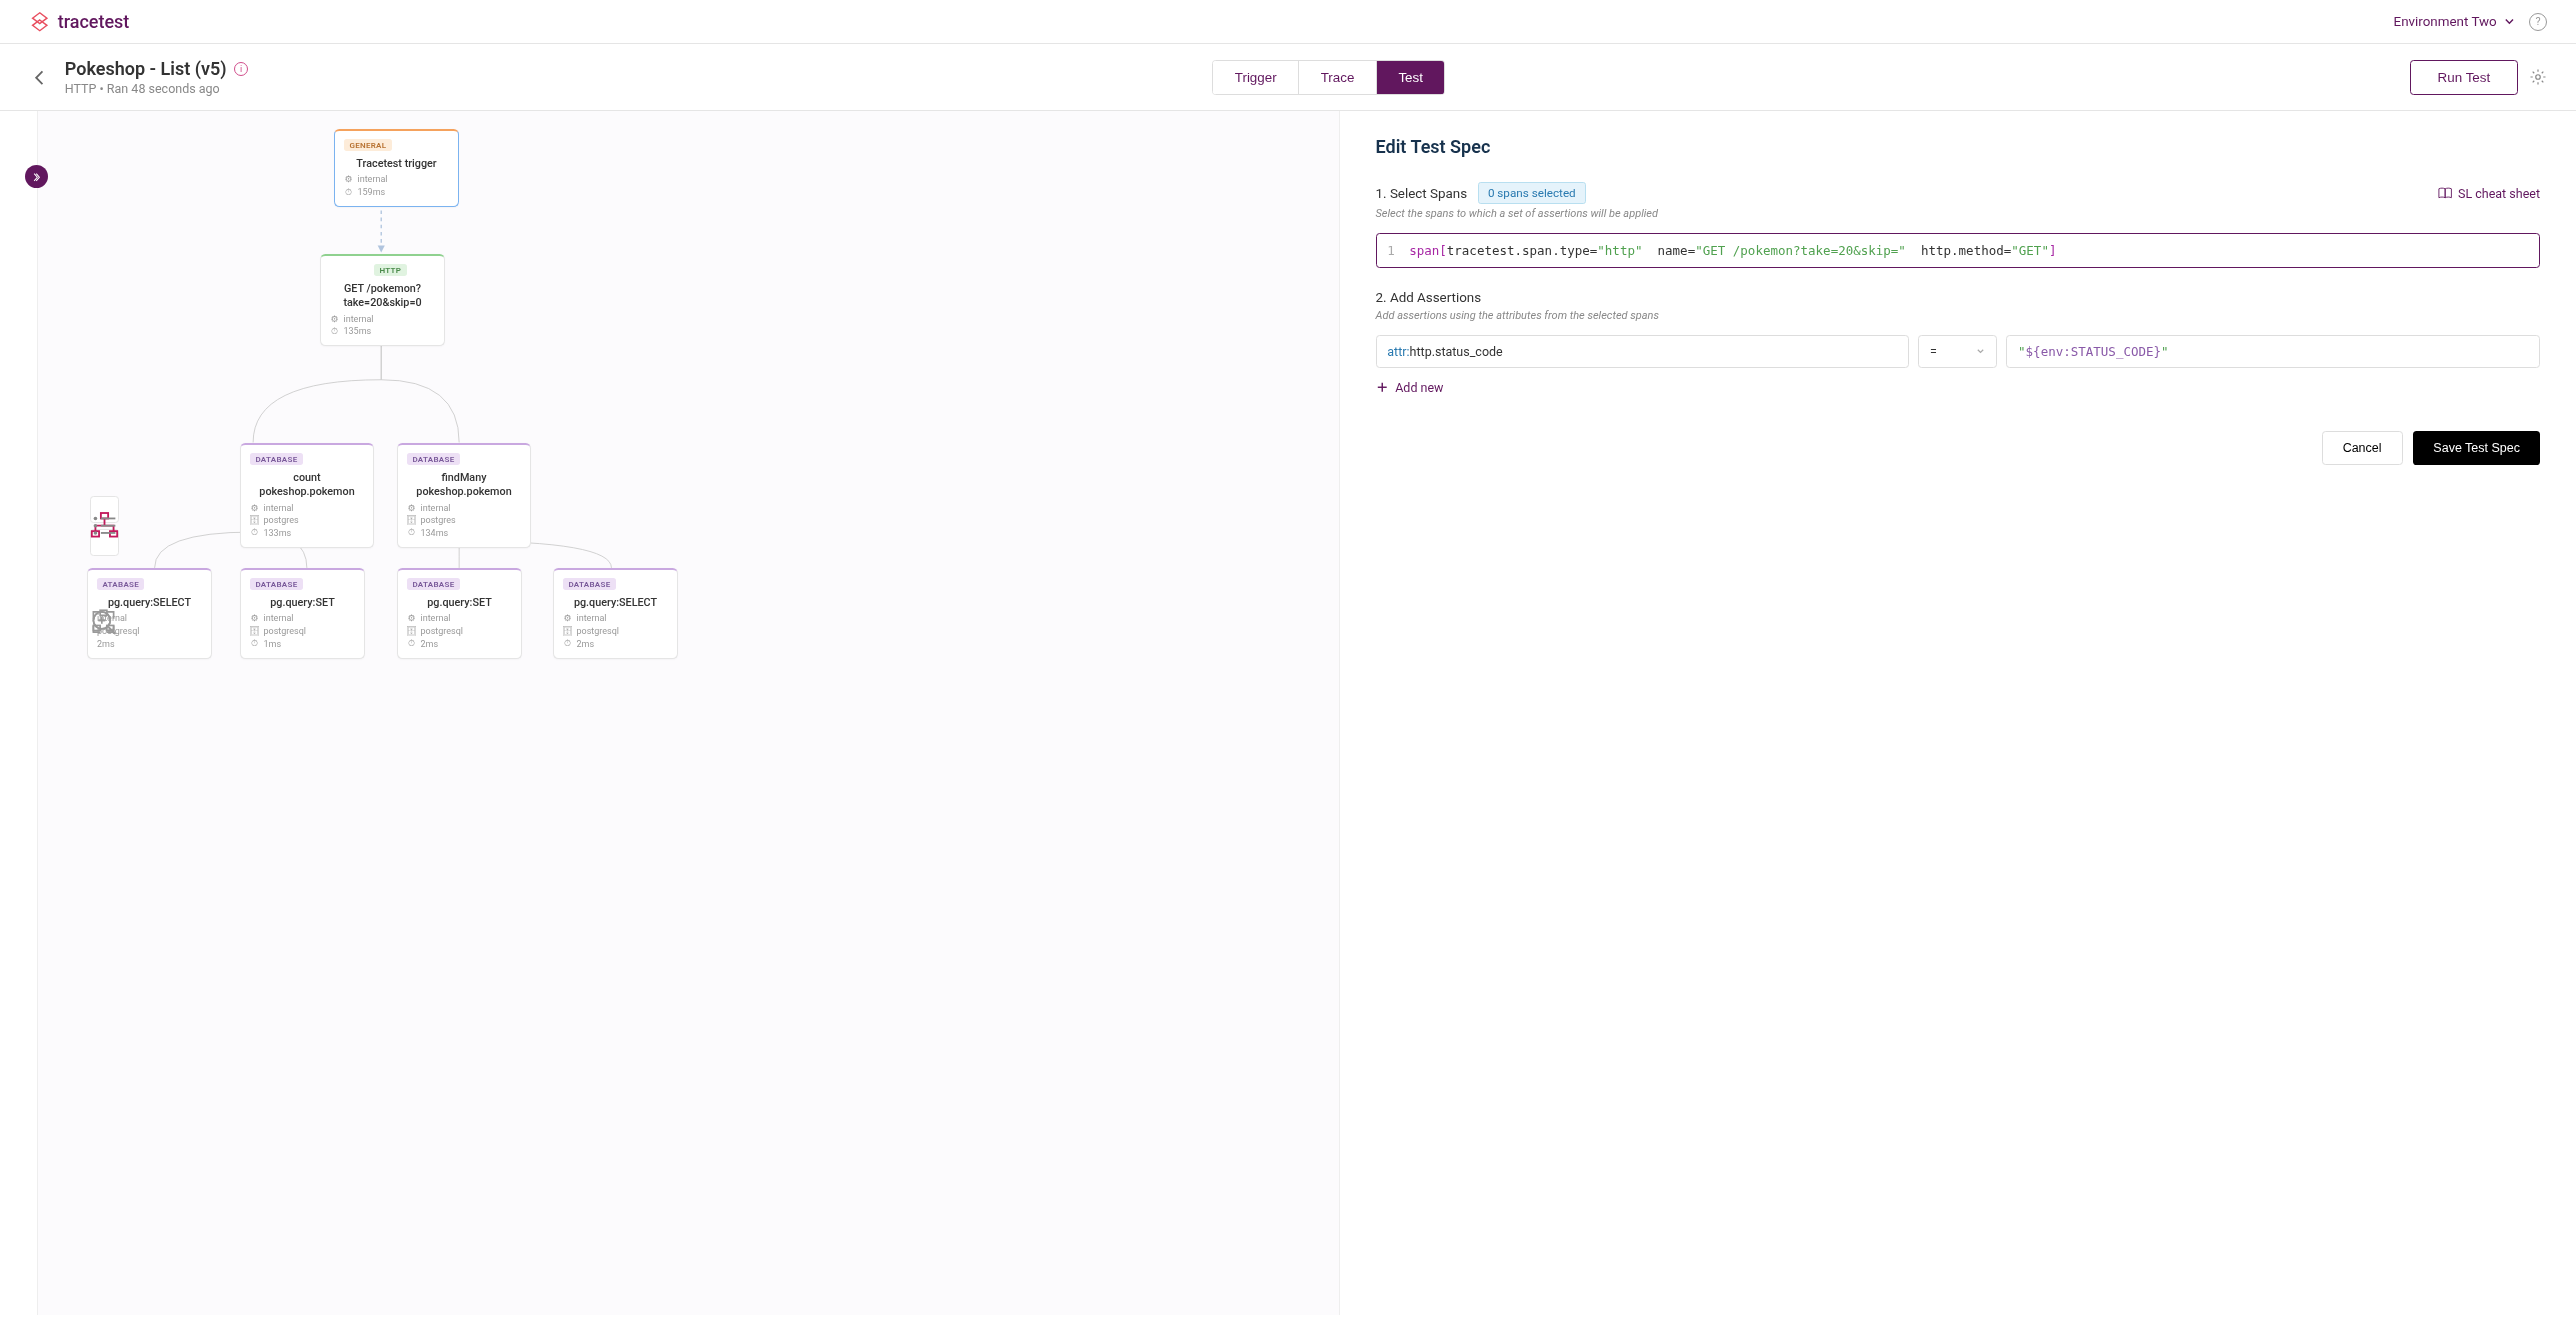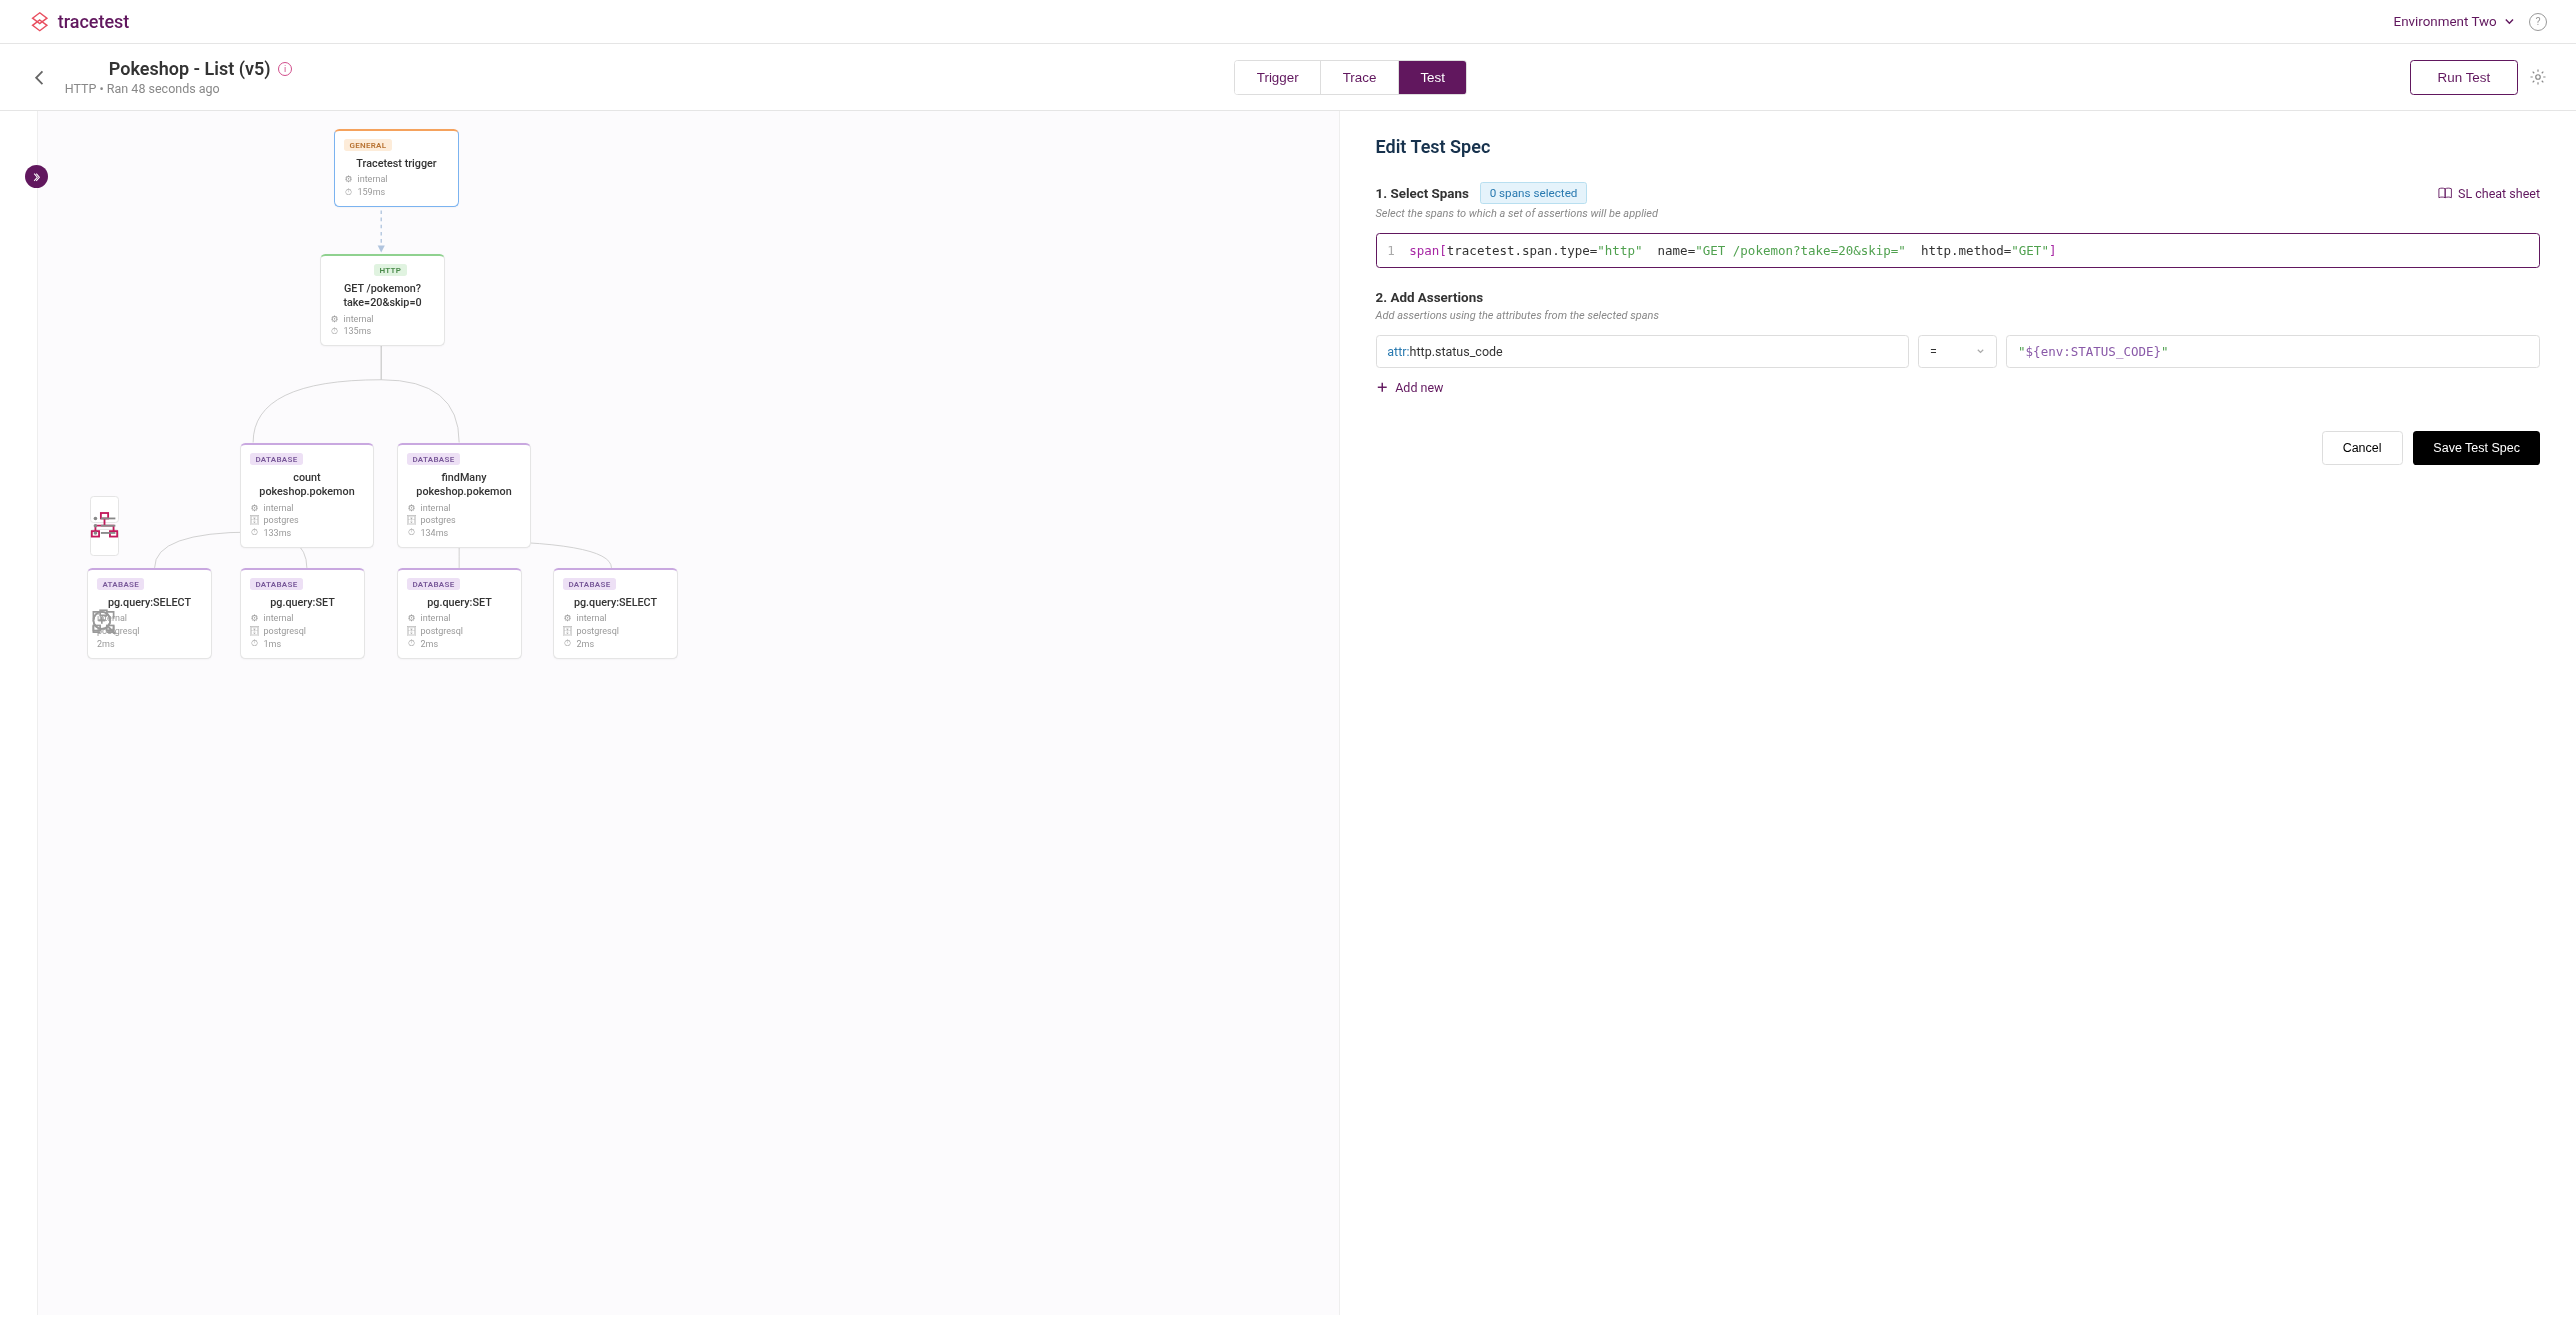--- a/index.html
+++ b/index.html
@@ -10,21 +10,21 @@
 .logo-icon { width: 21.5px; height: 21.5px; }
 .logo-text { font-size: 18px; font-weight: 500; color: #61175e; }
 .topbar-right { display: flex; align-items: center; gap: 14.3px; }
 .env-selector { display: flex; align-items: center; gap: 7.2px; color: #61175e; font-size: 13.4px; cursor: pointer; }
 .help-icon { width: 18px; height: 18px; border: 1.3px solid #999; border-radius: 50%; display: flex; align-items: center; justify-content: center; font-size: 10.8px; color: #999; cursor: pointer; }
 
 .subheader { display: flex; align-items: center; justify-content: space-between; padding: 14.3px 29px; border-bottom: 0.9px solid #e5e5e5; }
 .subheader-left { display: flex; align-items: center; gap: 14.3px; }
 .back-btn { width: 21.5px; height: 21.5px; cursor: pointer; color: #666; }
 .title-block { display: flex; flex-direction: column; gap: 1.8px; }
-.title-row { display: flex; align-items: center; gap: 7.2px; margin-left: 44px; }
+.title-row { display: flex; align-items: center; gap: 7.2px; }
 .page-title { font-size: 18px; font-weight: 600; color: #333; }
 .info-icon { width: 14.3px; height: 14.3px; border: 1.3px solid #d14d8b; border-radius: 50%; display: inline-flex; align-items: center; justify-content: center; font-size: 9px; color: #d14d8b; }
 .subtitle { font-size: 12.5px; color: #888; }
 .subheader-center { display: flex; border: 0.9px solid #ddd; border-radius: 3.6px; overflow: hidden; }
 .tab-btn { padding: 9px 21.5px; font-size: 13.4px; background: #fff; border: none; border-right: 0.9px solid #ddd; color: #61175e; cursor: pointer; }
 .tab-btn:last-child { border-right: none; }
 .tab-btn.active { background: #61175e; color: #fff; }
 .subheader-right { display: flex; align-items: center; gap: 10.8px; }
 .run-btn { padding: 9px 27px; border: 0.9px solid #61175e; border-radius: 3.6px; background: #fff; color: #61175e; font-size: 13.4px; cursor: pointer; }
 .gear-icon { width: 18px; height: 18px; cursor: pointer; color: #888; }
@@ -57,21 +57,21 @@
 
 .tool-dock { position: absolute; left: 52px; top: 385px; display: flex; flex-direction: column; gap: 5.4px; }
 .tool-btn { width: 29px; height: 27px; border: 0.9px solid #e5e5e5; border-radius: 3.6px; background: #fff; display: flex; align-items: center; justify-content: center; cursor: pointer; color: #888; }
 .tool-btn.active { color: #c2185b; }
 .tool-dock2 { position: absolute; left: 52px; top: 453px; display: flex; flex-direction: column; gap: 5.4px; }
 .tool-btn2 { width: 27px; height: 25px; display: flex; align-items: center; justify-content: center; cursor: pointer; color: #999; }
 
 .panel-title { font-size: 18px; font-weight: 600; color: #17324d; margin-bottom: 25px; }
 .section-row { display: flex; align-items: center; justify-content: space-between; margin-bottom: 3.6px; }
 .section-left { display: flex; align-items: center; gap: 10.8px; }
-.section-h { font-size: 13.4px; font-weight: 700; color: #333; }
+.section-h { font-size: 13.4px; font-weight: 400; color: #333; }
 .sel-badge { font-size: 11.7px; color: #2a7ab0; background: #e5f3fb; border: 0.9px solid #b8dff0; padding: 2.7px 9px; border-radius: 2.7px; }
 .sl-link { display: flex; align-items: center; gap: 5.4px; color: #61175e; font-size: 12.5px; cursor: pointer; }
 .section-desc { font-size: 11px; color: #888; margin-bottom: 12.5px; font-style: italic; }
 
 .code-box { border: 0.9px solid #61175e; border-radius: 3.6px; padding: 9px 10.8px; font-family: ui-monospace, Menlo, monospace; font-size: 12.5px; display: flex; gap: 14.3px; margin-bottom: 21.5px; }
 .code-gutter { color: #aaa; user-select: none; }
 .code-line { white-space: normal; word-break: break-all; }
 .code-line .kw { color: #a626a4; }
 .code-line .id { color: #333; }
 .code-line .str { color: #50a14f; }

